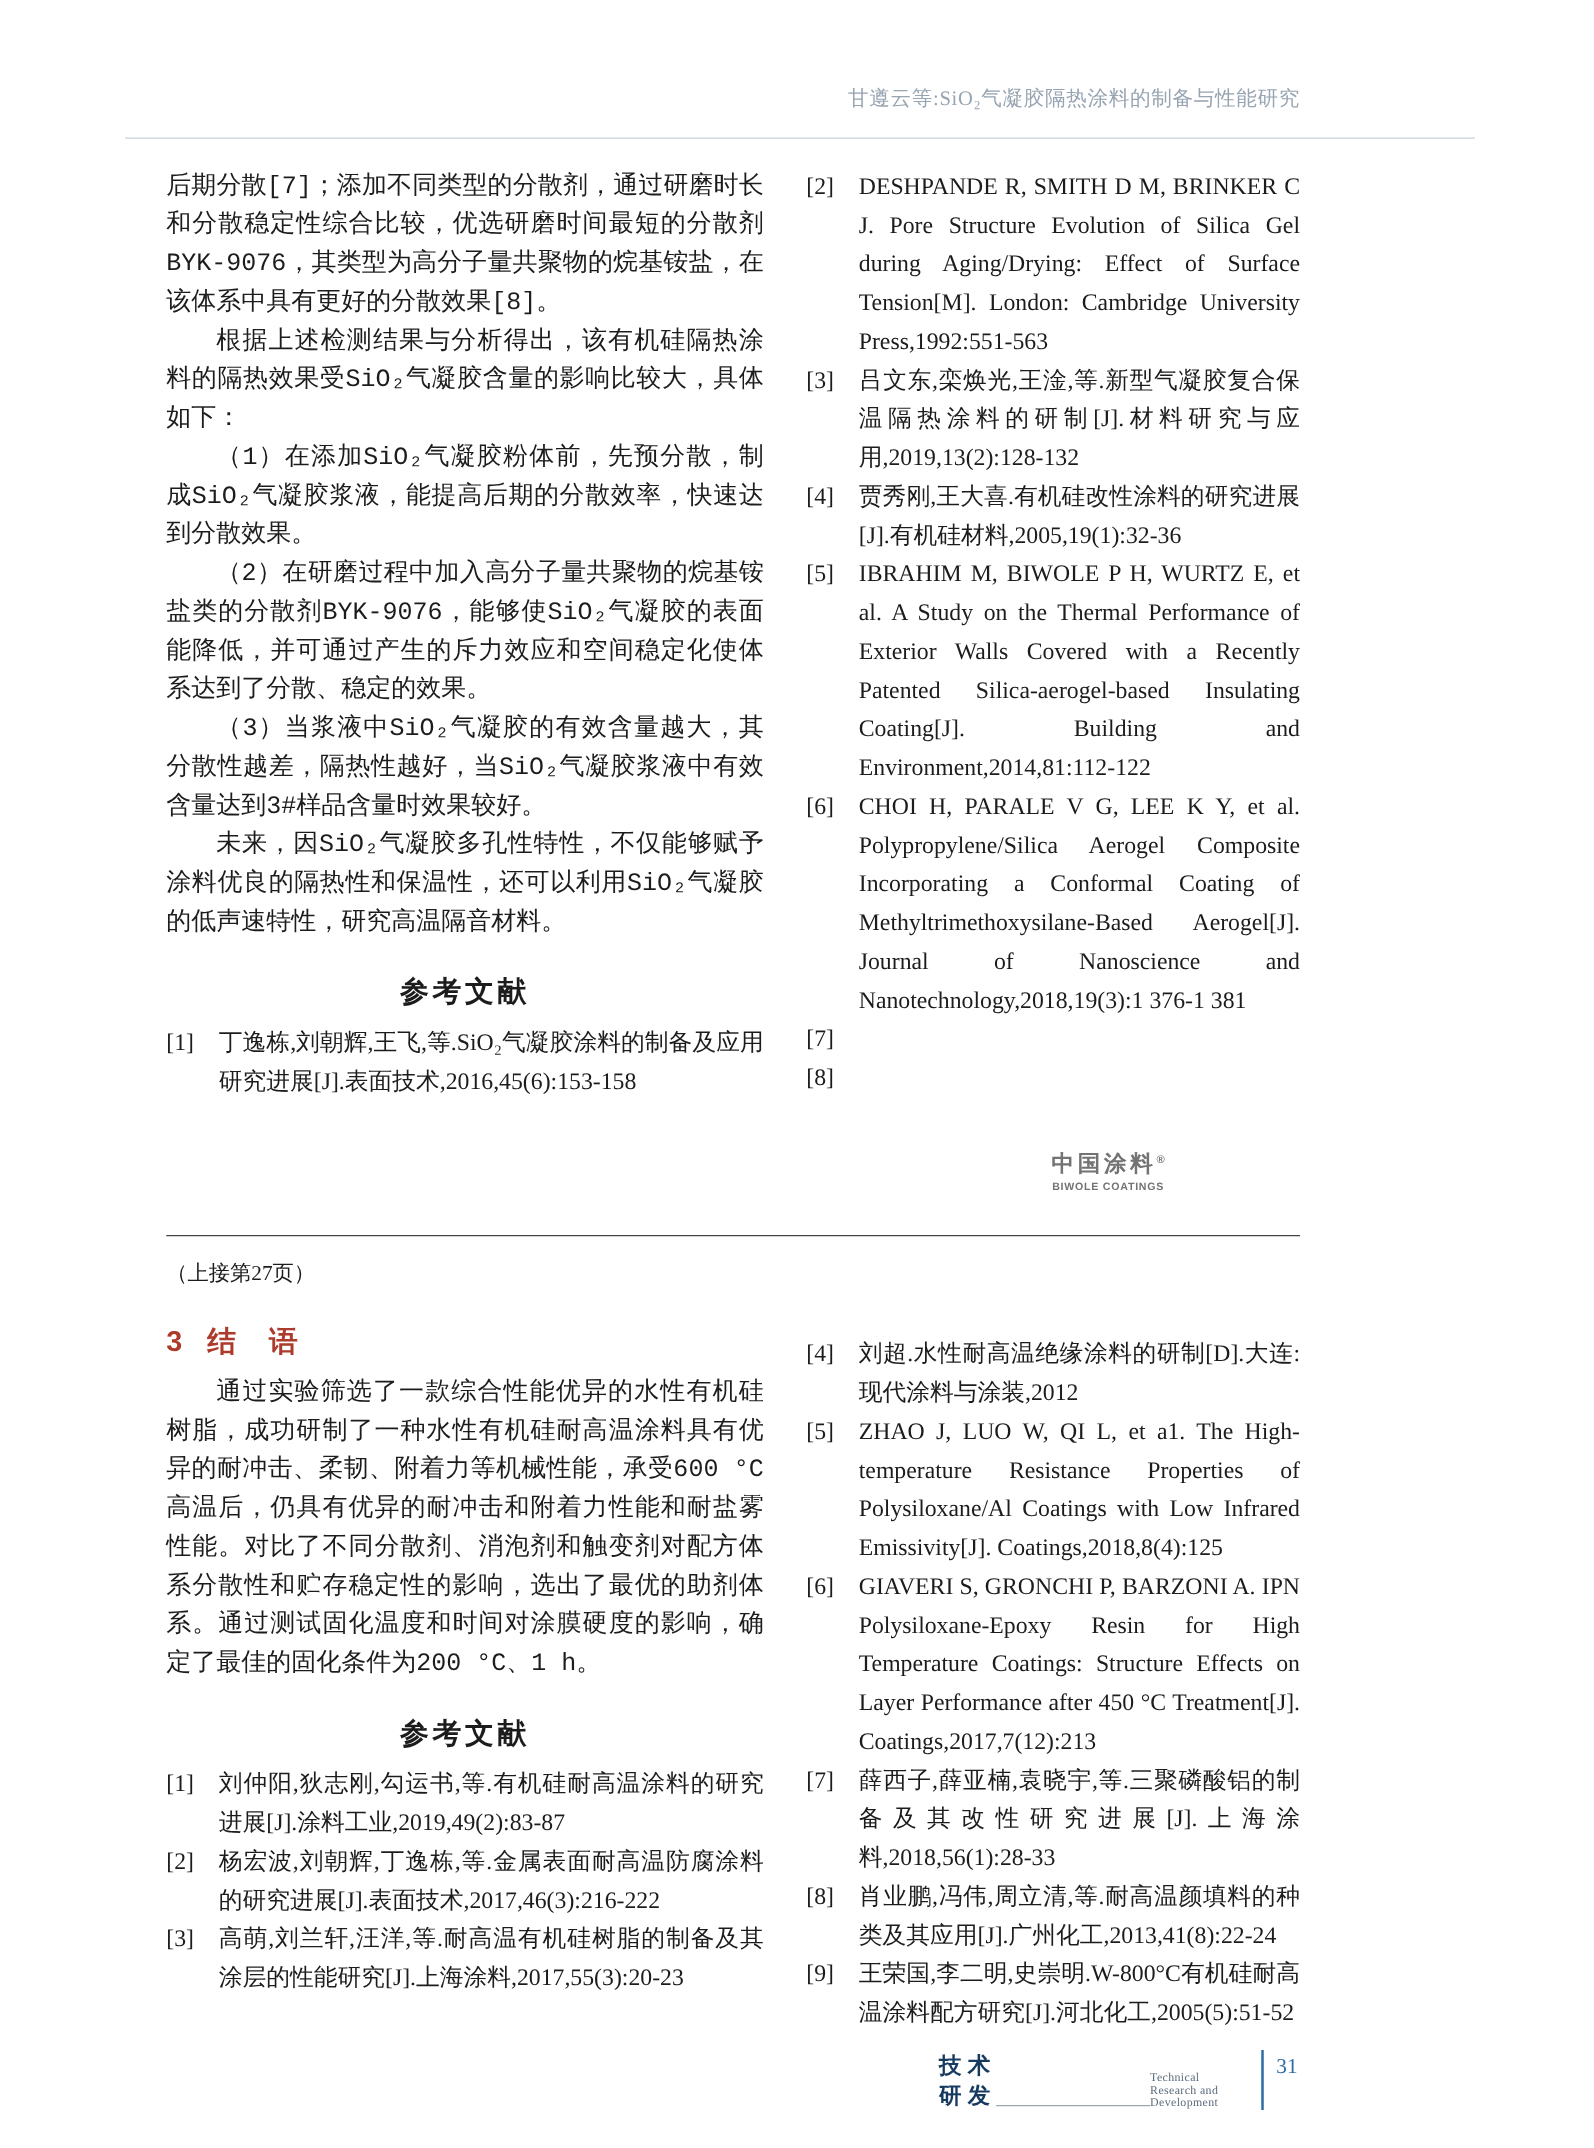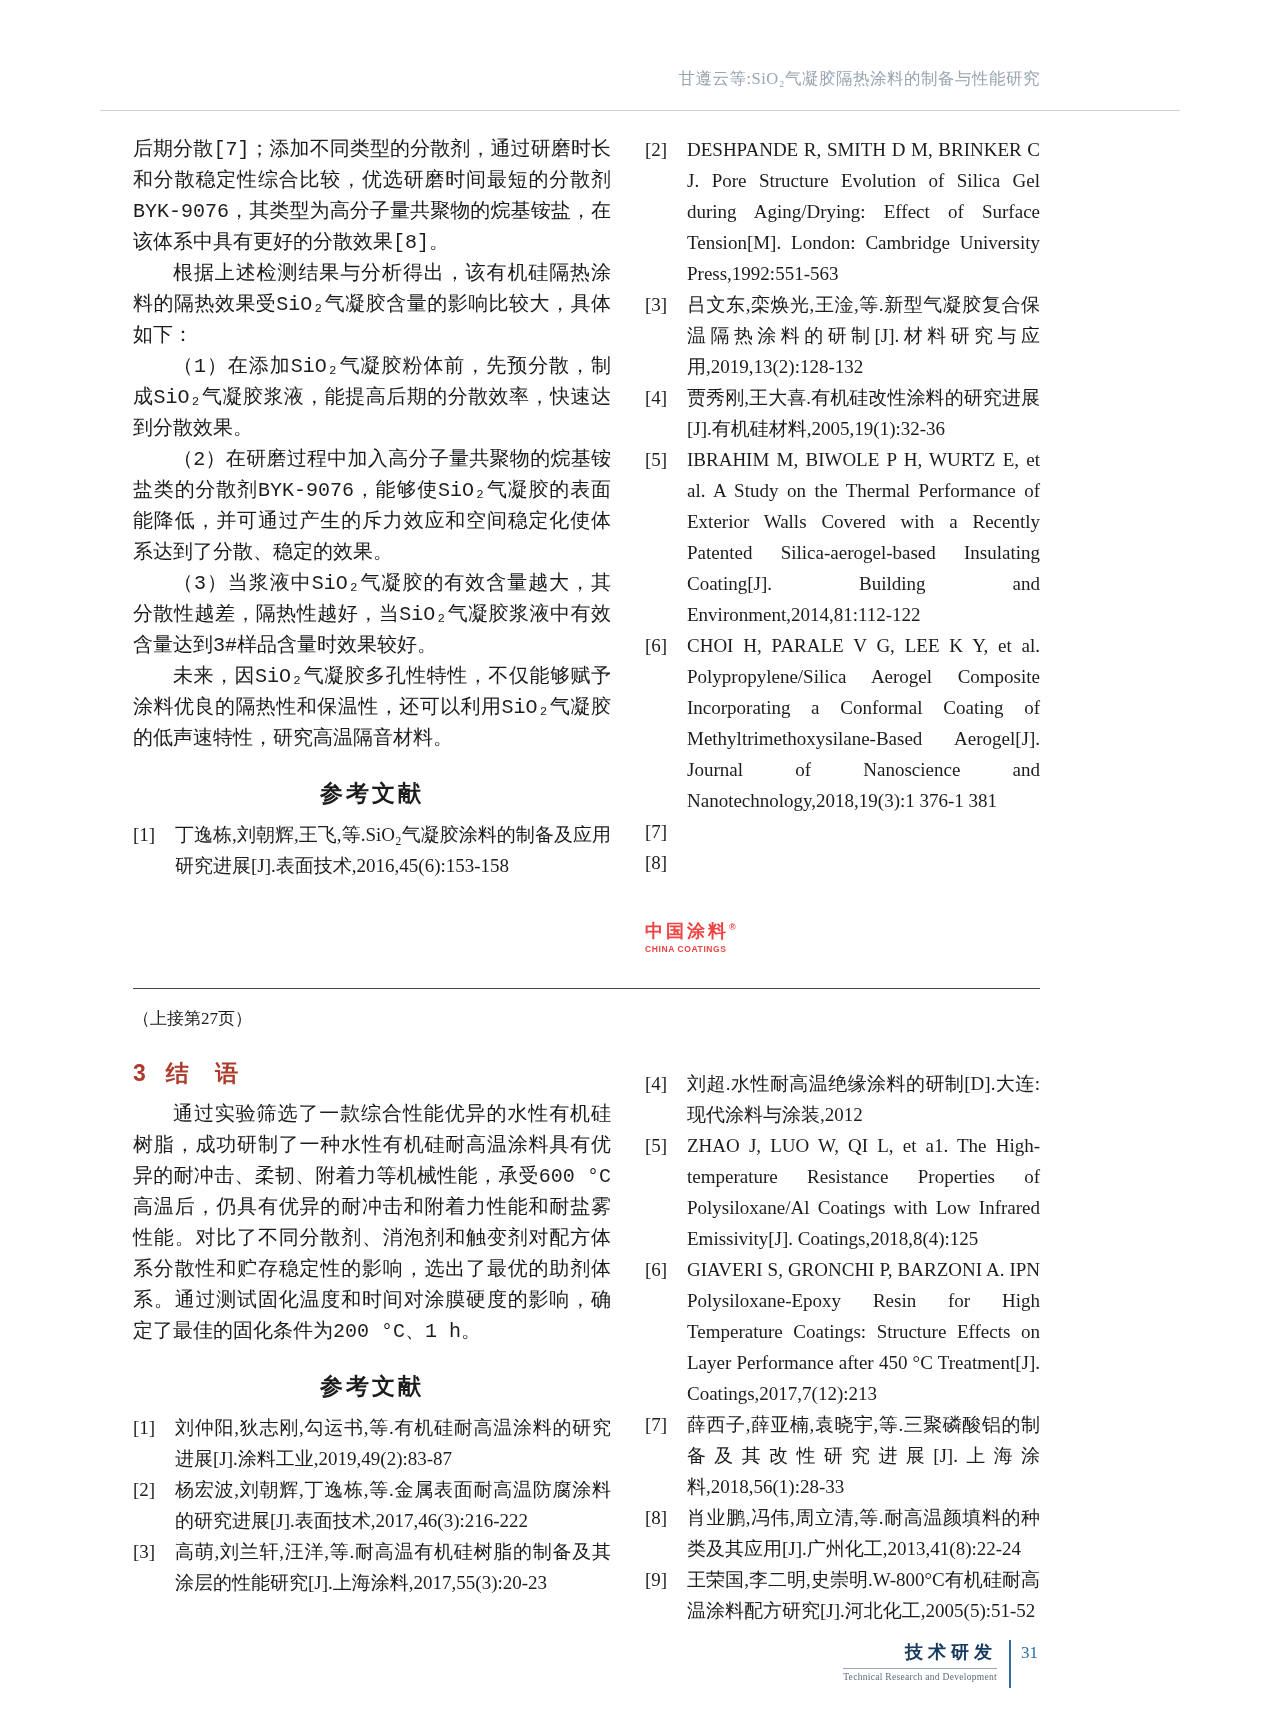--- a/index.html
+++ b/index.html
@@ -34,41 +34,41 @@
   .ref-heading {
     margin:24px 0 10px 0; text-align:center;
     font-size:23px; font-weight:bold; letter-spacing:3px;
     font-family:"Liberation Sans","DejaVu Sans",sans-serif;
   }
   .ref { display:flex; font-size:19px; line-height:31px; text-align:justify; }
   .ref-label { flex:0 0 42px; }
   .ref-text  { flex:1; }
 
   
-  .logo { margin-top:44px; margin-right:-88px; text-align:left;
-          font-family:"Liberation Sans","DejaVu Sans",sans-serif; color:#ef4444; }
+  .logo { margin-top:44px; margin-right:-88px; text-align:center;
+          font-family:"Liberation Sans","DejaVu Sans",sans-serif; color:#737373; }
   .logo-cn { font-size:18px; font-weight:bold; letter-spacing:3px; line-height:1.1; }
   .logo-reg { font-size:9px; vertical-align:super; letter-spacing:0; }
   .logo-en { font-size:8.5px; font-weight:bold; letter-spacing:.6px; margin-top:2px; }
 
   
   .section-divider { margin-top:34px; border-top:1px solid #454545; }
   .continuation-note { margin:18px 0 0 0; font-size:17px; }
   .bottom-columns { margin-top:6px; }
   .section-heading {
     margin:22px 0 10px 0; font-size:23px; font-weight:bold; color:#ad3b2b;
     font-family:"Liberation Sans","DejaVu Sans",sans-serif;
   }
   .section-heading-number { margin-right:20px; }
   .section-heading-title { letter-spacing:10px; }
   .bottom-right { padding-top:32px; }
 
   
   .footer { position:absolute; top:1640px; right:237px; display:flex; align-items:flex-start; }
-  .footer-left { display:flex; flex-direction:column; align-items:flex-end; }
+  .footer-left { display:flex; flex-direction:row; align-items:flex-end; }
   .footer-cn {
     font-size:18px; font-weight:bold; color:#16395f; letter-spacing:5px;
     font-family:"Liberation Sans","DejaVu Sans",sans-serif;
   }
   .footer-rule { width:100%; border-top:1px solid #9aa6b1; margin:4px 0 3px 0; }
   .footer-en { font-size:9.5px; color:#5c6b7a; letter-spacing:.3px; }
   .footer-bar { width:2px; height:48px; background:#2e6da4; margin:0 10px 0 12px; }
   .footer-page { font-size:17px; color:#2e6da4; line-height:1; padding-top:4px; }
 </style>
 </head>
@@ -120,21 +120,21 @@
         </div>
         <div class="ref">
           <span class="ref-label">[7]</span>
         </div>
         <div class="ref">
           <span class="ref-label">[8]</span>
         </div>
 
         <div class="logo">
           <div class="logo-cn"><span>中国涂料</span><span class="logo-reg">®</span></div>
-          <div class="logo-en">CHINA COATINGS</div>
+          <div class="logo-en">BIWOLE COATINGS</div>
         </div>
       </div>
     </section>
 
     <div class="section-divider"></div>
 
     <div class="continuation-note">（上接第27页）</div>
 
     <section class="columns bottom-columns">
       <div class="col-left">

